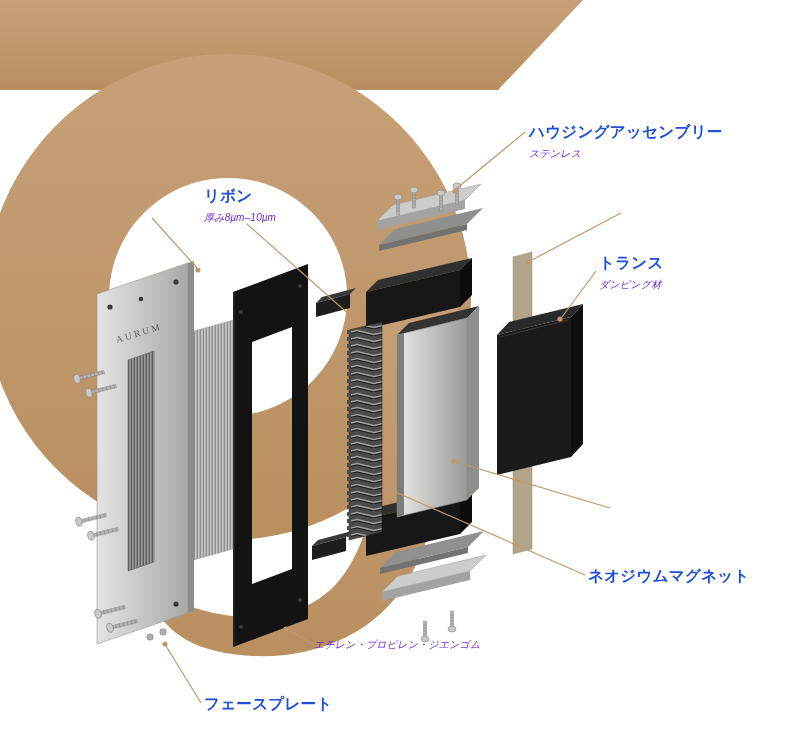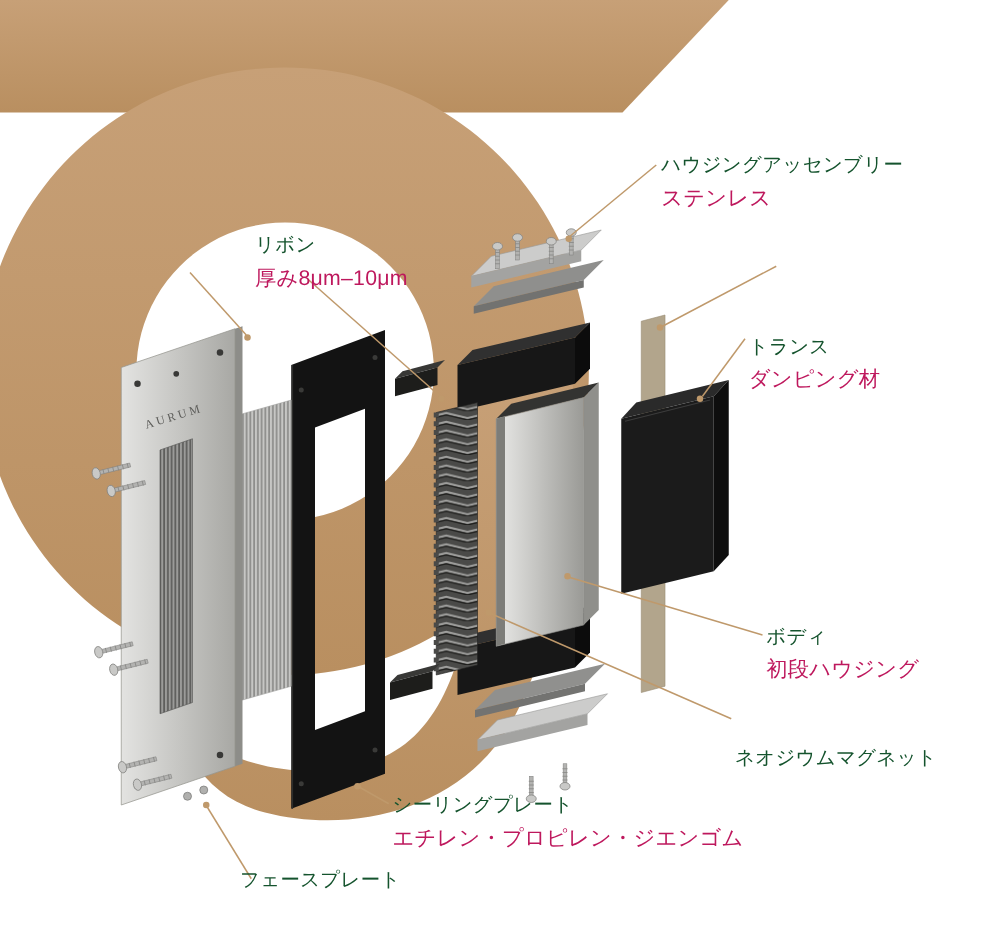--- a/index.html
+++ b/index.html
@@ -1,21 +1,21 @@
 <!DOCTYPE html>
 <html><head>
 <meta charset="utf-8">
 <style>
   html,body{margin:0;padding:0;background:#ffffff;}
   .stage{position:relative;width:800px;height:753px;background:#fff;overflow:hidden;
          font-family:"Liberation Sans",sans-serif;}
   .stage svg{position:absolute;left:0;top:0;}
   .callout{position:absolute;white-space:nowrap;}
-  .callout-title{font-size:15.5px;font-weight:400;color:#14532d;letter-spacing:.3px;}
-  .callout-sub{font-size:17px;color:#be185d;margin-top:4px;letter-spacing:.2px;}
+  .callout-title{font-size:15.5px;font-weight:700;color:#1d4ed8;letter-spacing:.3px;}
+  .callout-sub{font-size:10px;color:#6d28d9;margin-top:4px;letter-spacing:.2px;font-style:italic;}
 </style>
 </head>
 <body>
 
 <div class="stage">
 
 <svg width="800" height="753" viewBox="0 0 800 753">
   <defs>
     <linearGradient id="goldGrad" x1="0" y1="0" x2="0" y2="1">
       <stop offset="0" stop-color="#c7a077"></stop>
@@ -183,42 +183,37 @@
     <circle cx="165" cy="644" r="2.6"></circle>
   </g>
 </svg>
 
 <div class="callout" style="left:529px;top:122px">
   <div class="callout-title">ハウジングアッセンブリー</div>
   <div class="callout-sub">ステンレス</div>
 </div>
 
 
-<div class="callout" style="left:599px;top:267px">
+<div class="callout" style="left:599px;top:253px">
   <div class="callout-title">トランス</div>
   <div class="callout-sub">ダンピング材</div>
 </div>
 
 
 <div class="callout" style="left:204px;top:186px">
   <div class="callout-title">リボン</div>
   <div class="callout-sub">厚み8μm–10μm</div>
 </div>
 
-<div class="callout" style="left:613px;top:499px">
-  <div class="callout-title">ボディ</div>
-  <div class="callout-sub">初段ハウジング</div>
-</div>
-
-<div class="callout" style="left:588px;top:596px">
+
+<div class="callout" style="left:588px;top:566px">
   <div class="callout-title">ネオジウムマグネット</div>
 </div>
 
 <div class="callout" style="left:314px;top:634px">
-  <div class="callout-title">シーリングプレート</div>
   <div class="callout-sub">エチレン・プロピレン・ジエンゴム</div>
 </div>
 
-<div class="callout" style="left:192px;top:694px">
+<div class="callout" style="left:204px;top:694px">
   <div class="callout-title">フェースプレート</div>
 </div>
 
 </div>
 
 </body></html>

